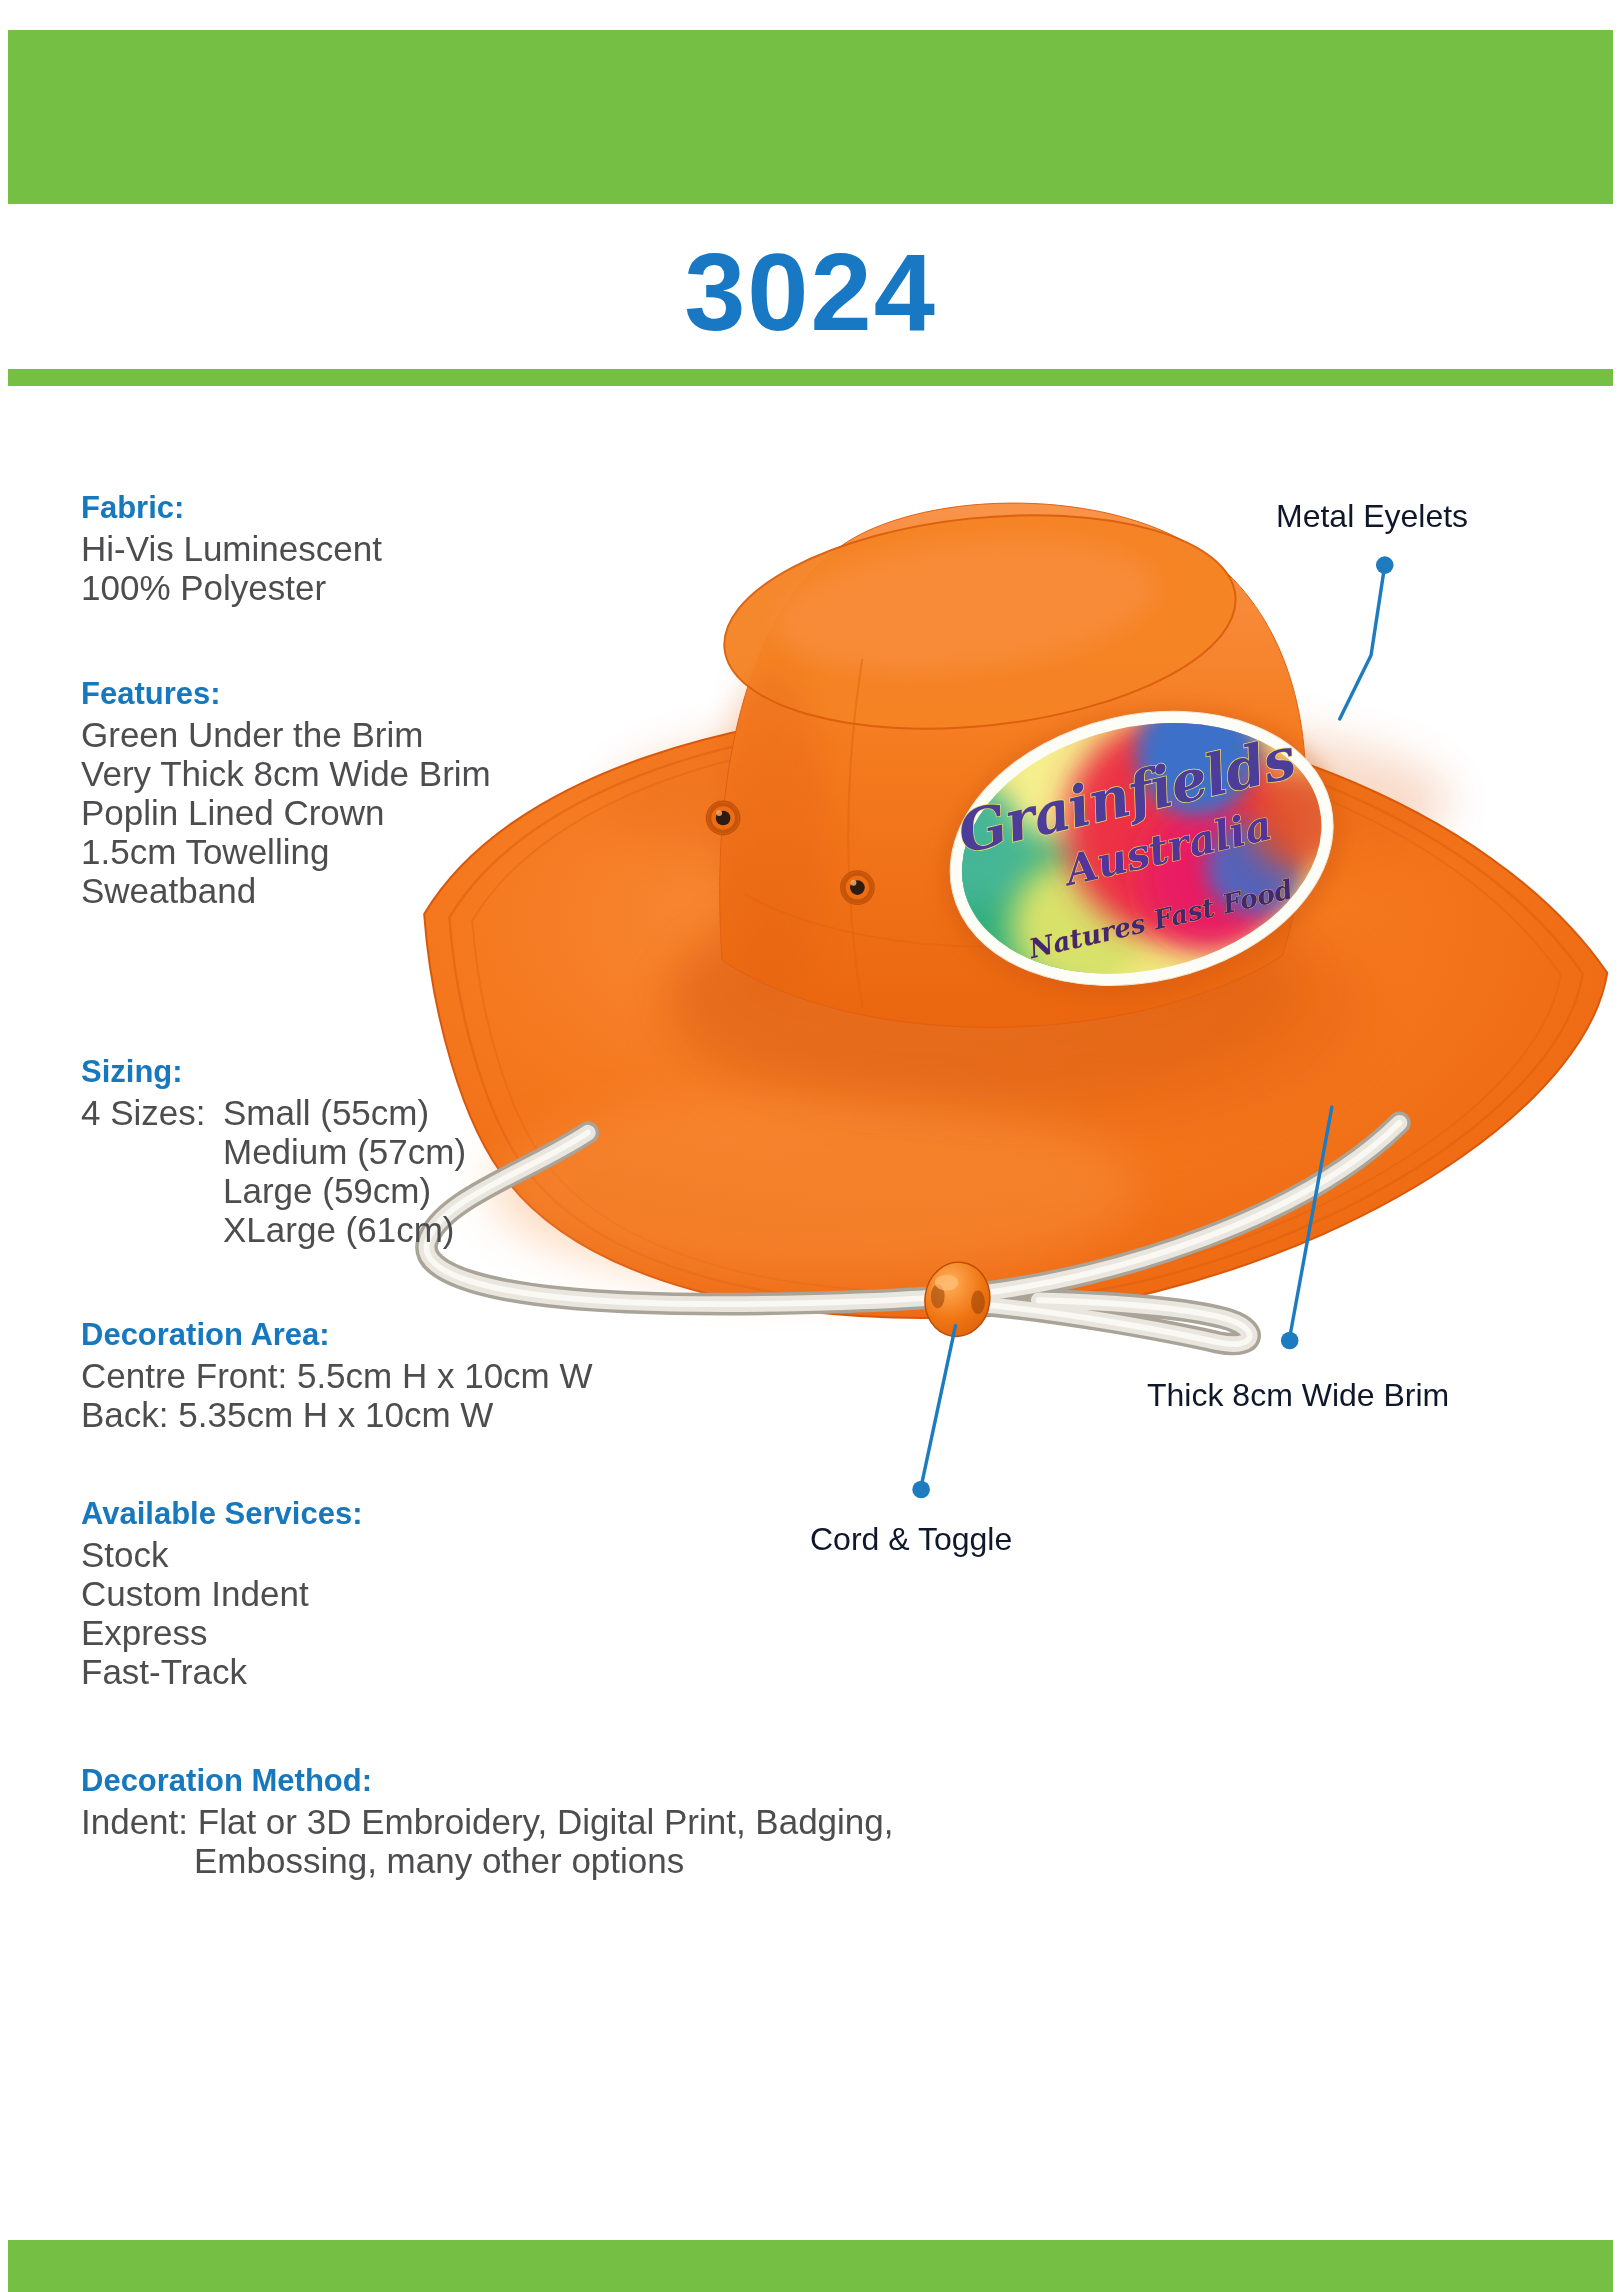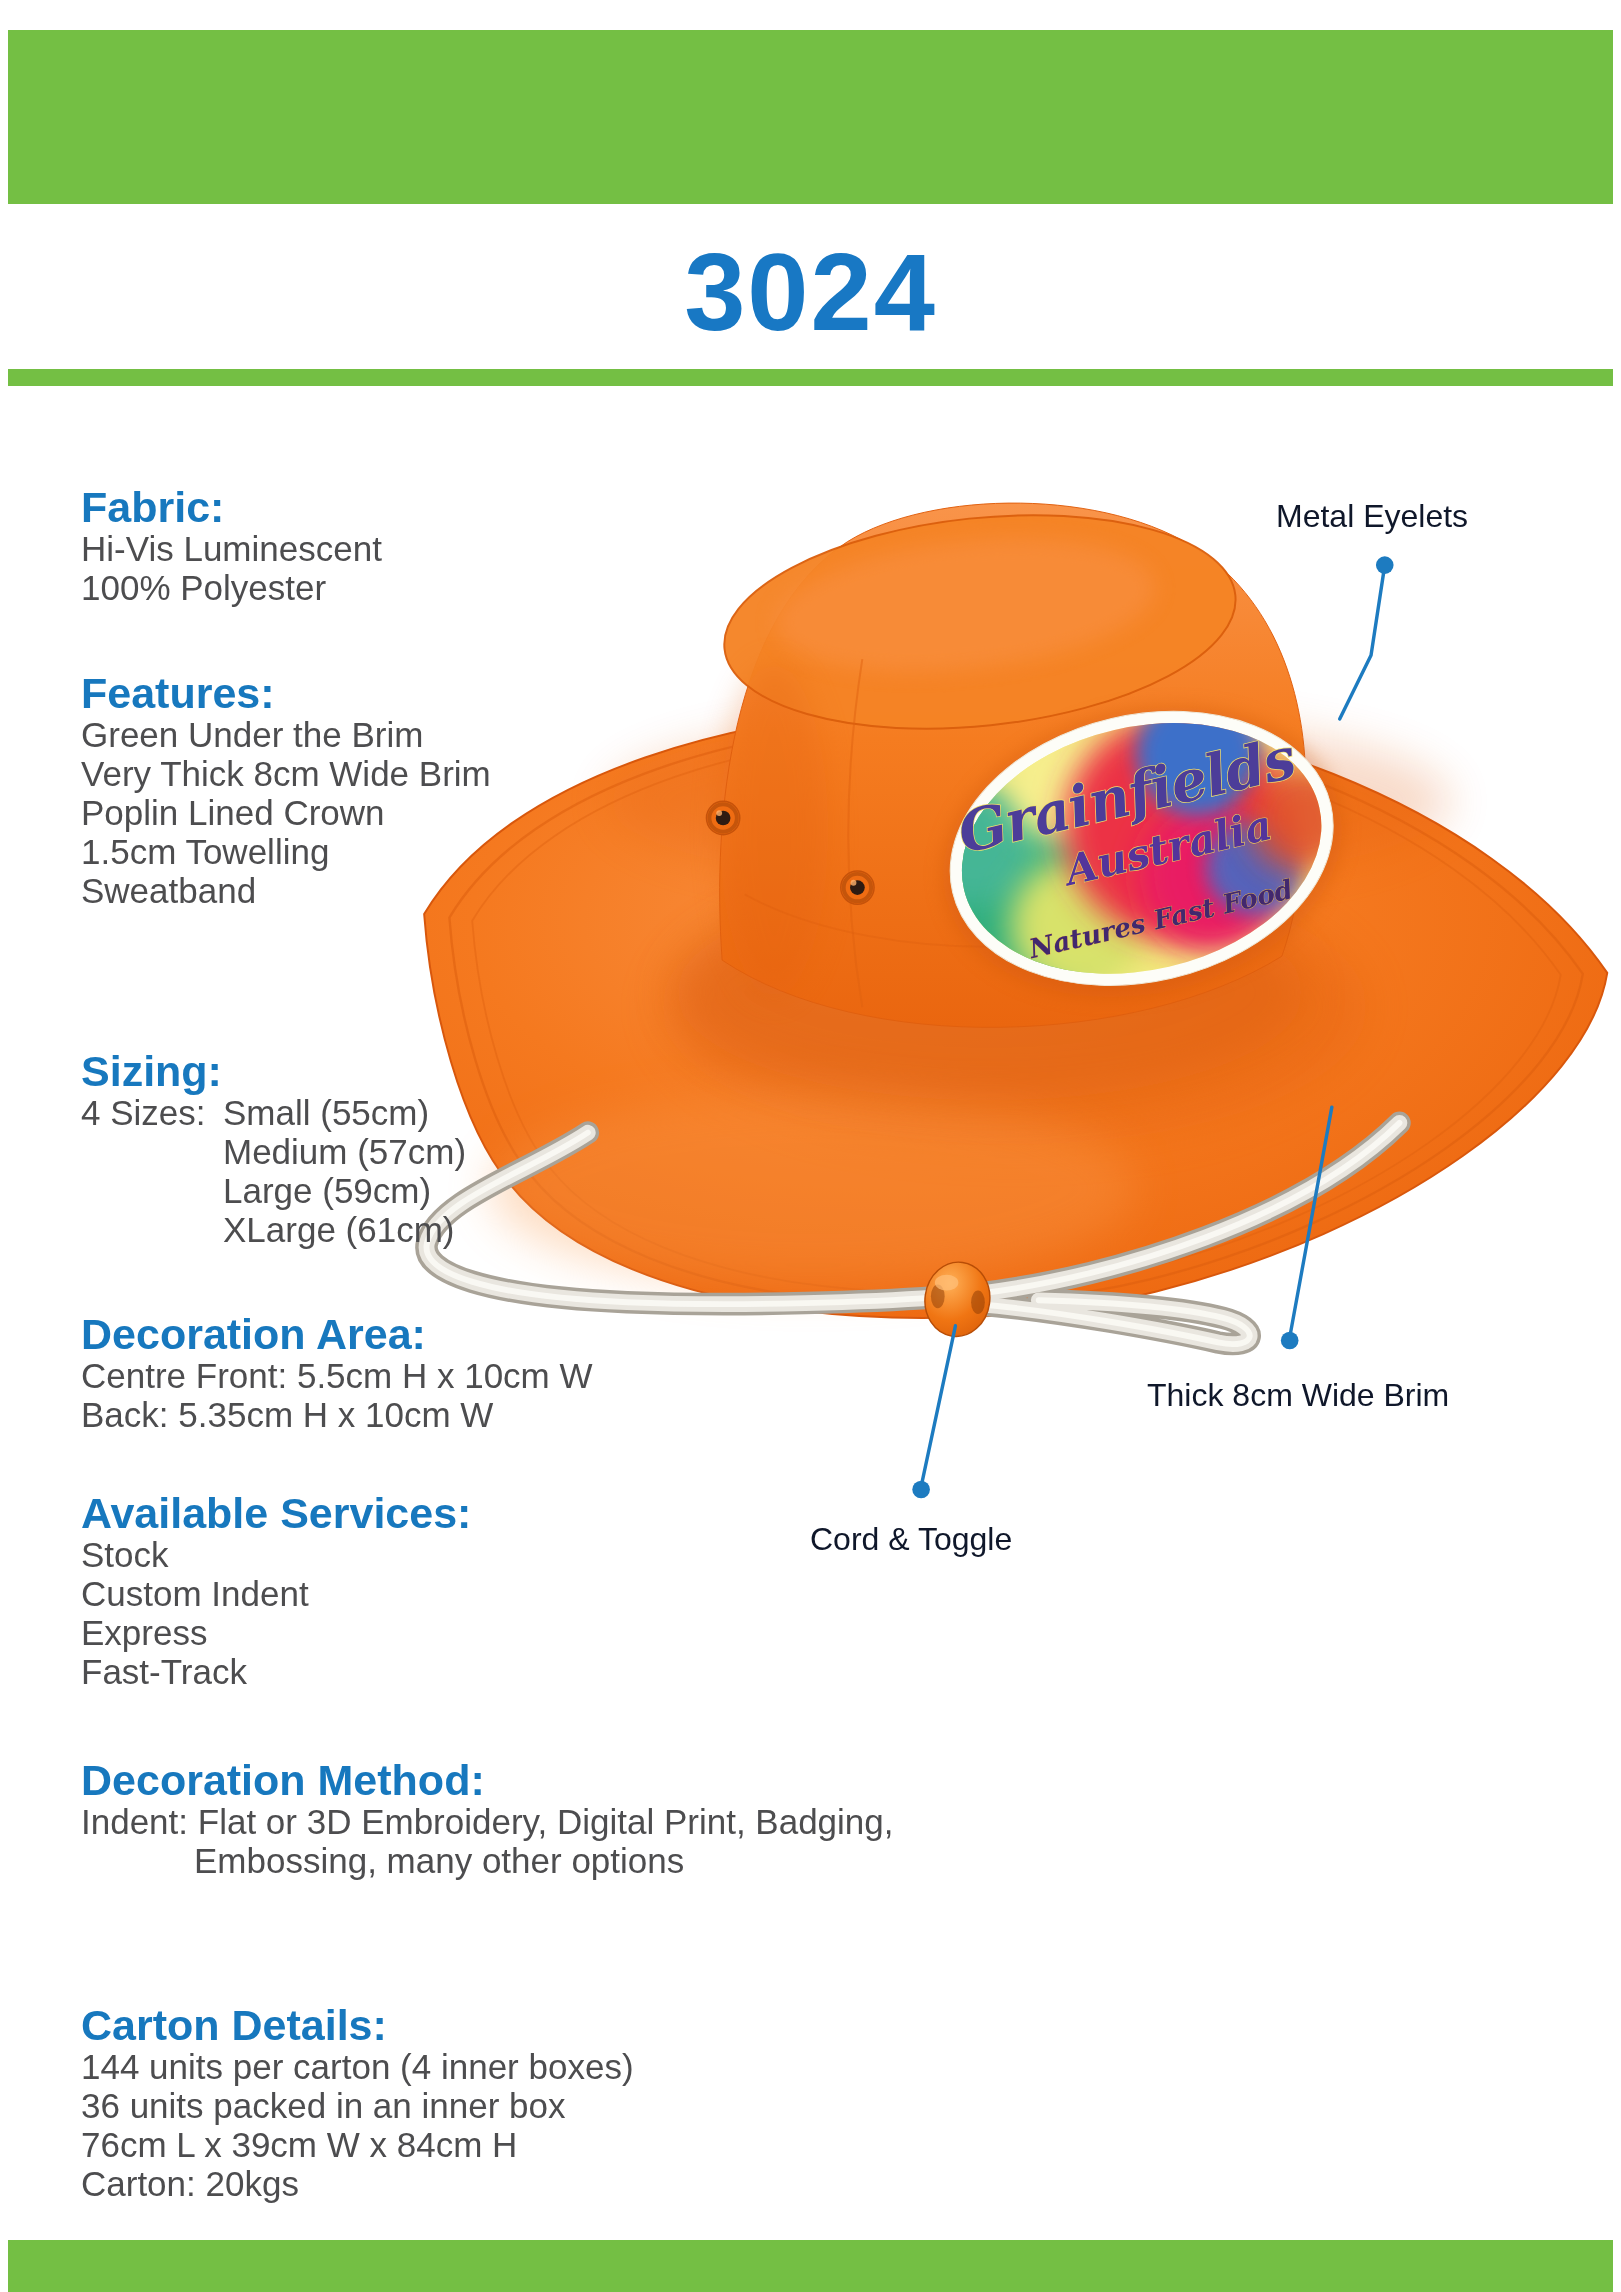--- a/index.html
+++ b/index.html
@@ -10,21 +10,21 @@
   }
   .bar{position:absolute;left:7.8px;right:7.8px;background:#74BF44;}
   .bar-top{top:2.9px;height:174px;}
   .bar-divider{top:342px;height:16.7px;}
   .bar-footer{top:2213px;height:73px;}
   .product-code{
     position:absolute;top:210px;left:0;width:100%;margin:0;text-align:center;
     font-size:110px;line-height:110px;font-weight:bold;color:#1878C4;letter-spacing:2px;
   }
   .spec{position:absolute;left:81px;width:627px;color:#4D4D4F;}
-  .spec h2{margin:0;font-size:43px;line-height:43px;font-weight:bold;color:#1778BE;}
+  .spec h2{margin:0;font-size:31px;line-height:43px;font-weight:bold;color:#1778BE;}
   .spec p{margin:0;font-size:35px;line-height:39px;}
   .spec .wide{white-space:nowrap;}
   .size-row{font-size:35px;line-height:39px;}
   .size-label{display:inline-block;width:142px;}
   .size-indent{padding-left:142px;}
   .dm-indent{padding-left:113px;}
   .callout{
     position:absolute;font-size:32px;line-height:37px;color:#0f172a;white-space:nowrap;
   }
   .co-eyelets{left:1276px;top:471px;}
@@ -217,24 +217,17 @@
     <p>Express</p>
     <p>Fast-Track</p>
   </section>
 
   <section class="spec" style="top:1732px;width:882px">
     <h2>Decoration Method:</h2>
     <p class="wide">Indent: Flat or 3D Embroidery, Digital Print, Badging,</p>
     <p class="dm-indent wide">Embossing, many other options</p>
   </section>
 
-  <section class="spec" style="top:1977px">
-    <h2>Carton Details:</h2>
-    <p>144 units per carton (4 inner boxes)</p>
-    <p>36 units packed in an inner box</p>
-    <p>76cm L x 39cm W x 84cm H</p>
-    <p>Carton: 20kgs</p>
-  </section>
 
   <div class="bar bar-footer"></div>
 
 </div>
 
 
 </body></html>

